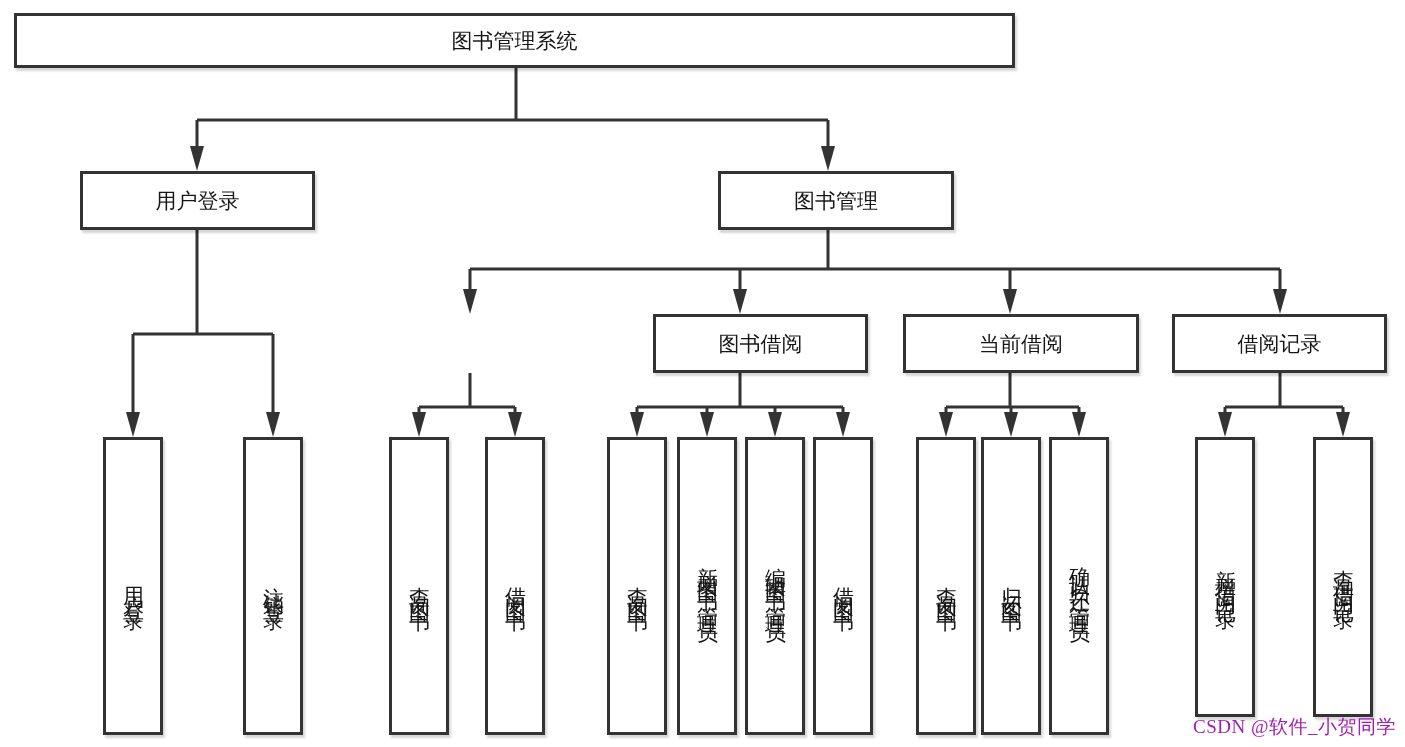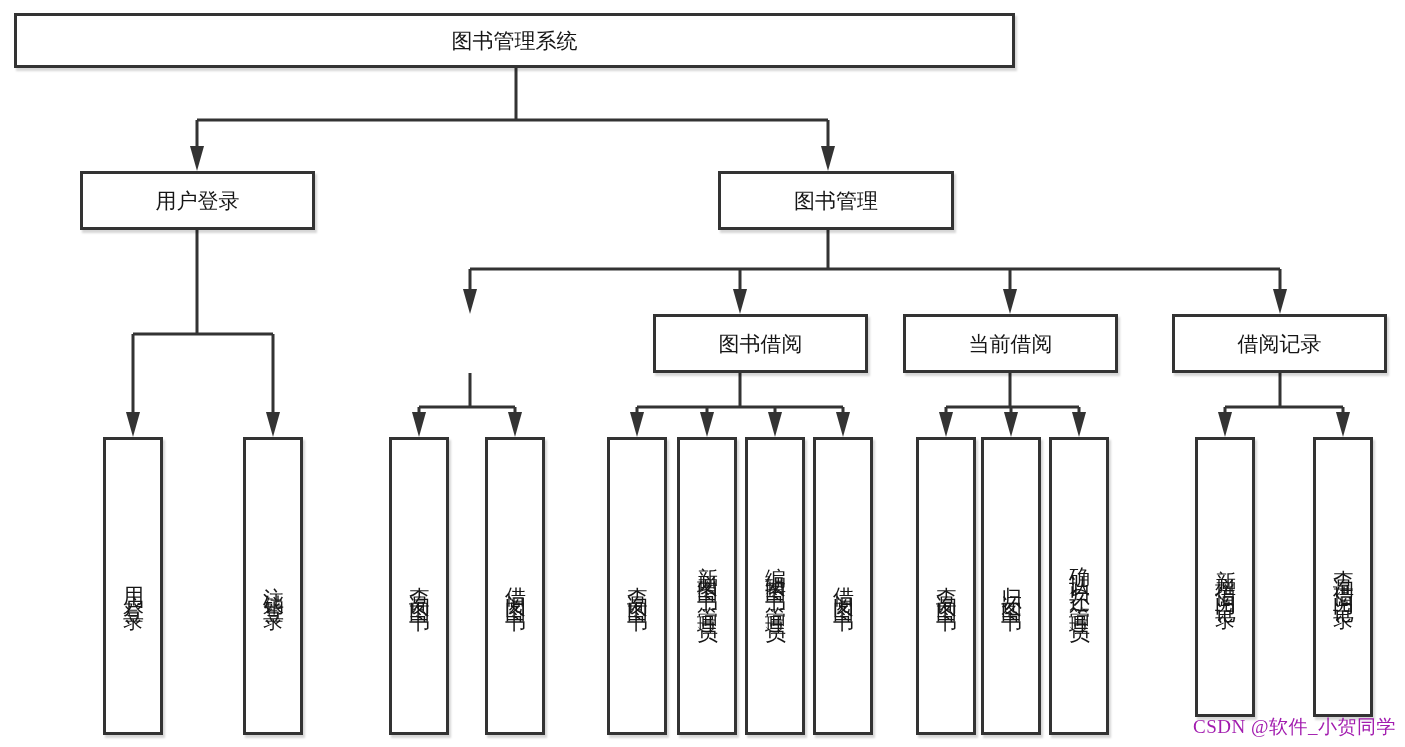--- a/index.html
+++ b/index.html
@@ -101,21 +101,21 @@
   <div class="box" style="left:80px; top:171px; width:235px; height:59px;">
     <span>用户登录</span>
   </div>
   <div class="box" style="left:710px; top:171px; width:236px; height:59px;margin-left:8px;">
     <span>图书管理</span>
   </div>
 
   <div class="box" style="left:633px; top:314px; width:215px; height:59px;margin-left:20px;">
     <span>图书借阅</span>
   </div>
-  <div class="box" style="left:903px; top:314px; width:215px; height:59px;">
+  <div class="box" style="left:903px; top:314px; width:236px; height:59px;">
     <span>当前借阅</span>
   </div>
   <div class="box" style="left:1172px; top:314px; width:215px; height:59px;">
     <span>借阅记录</span>
   </div>
 
   <div class="box" style="left:103px; top:437px; width:60px; height:298px;">
     <span class="vtext">用户登录</span>
   </div>
   <div class="box" style="left:243px; top:437px; width:60px; height:298px;">

